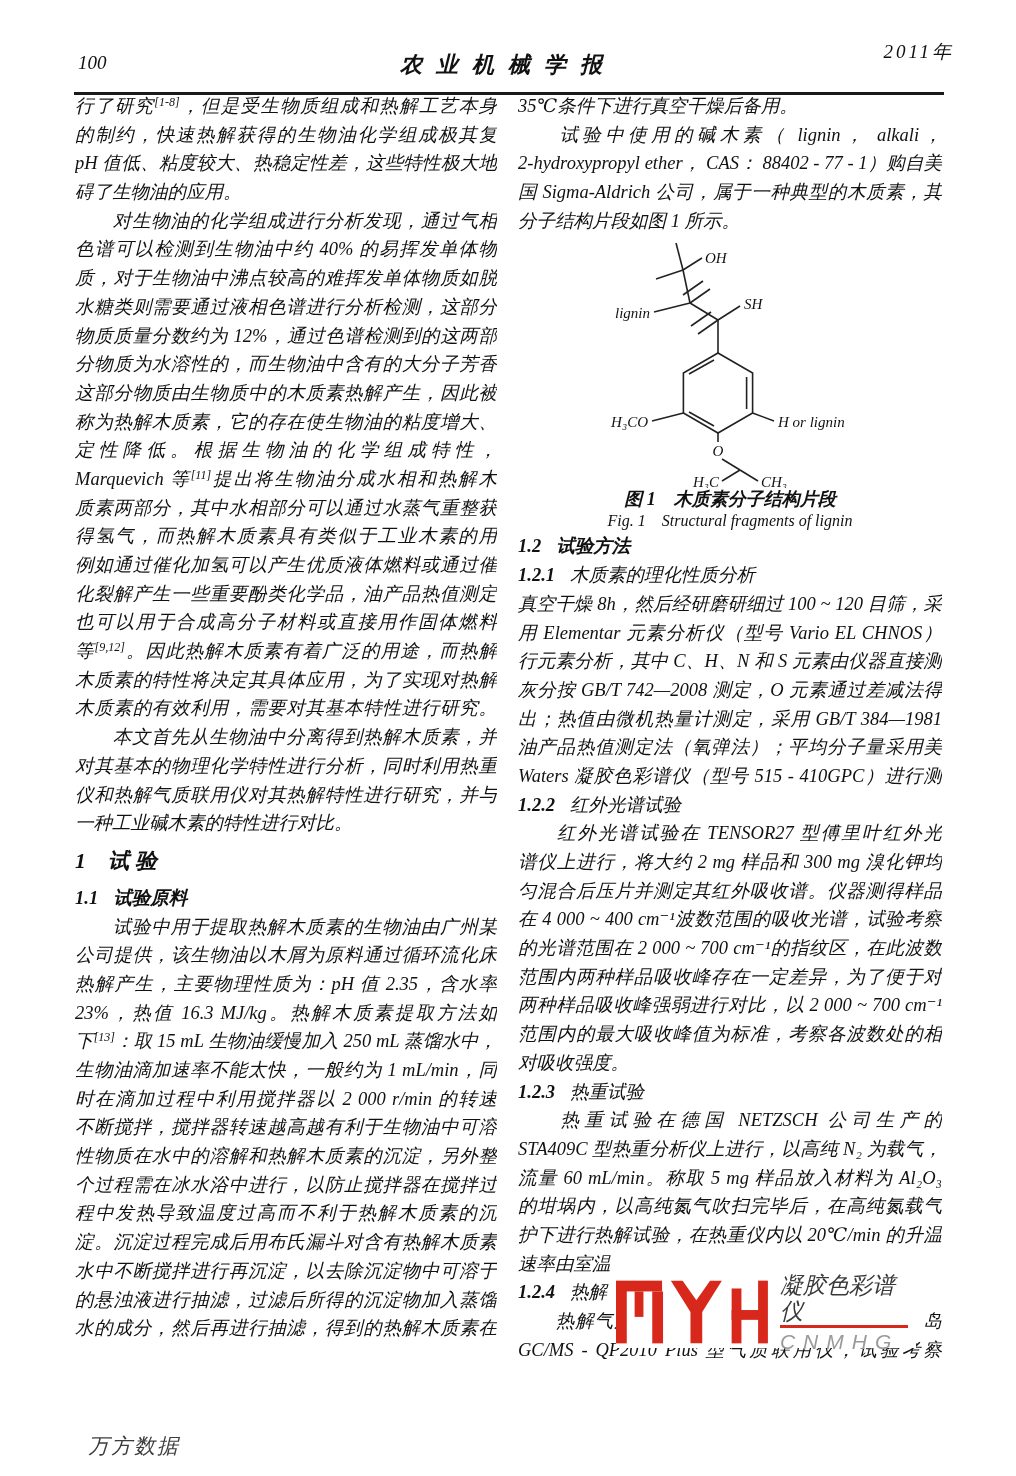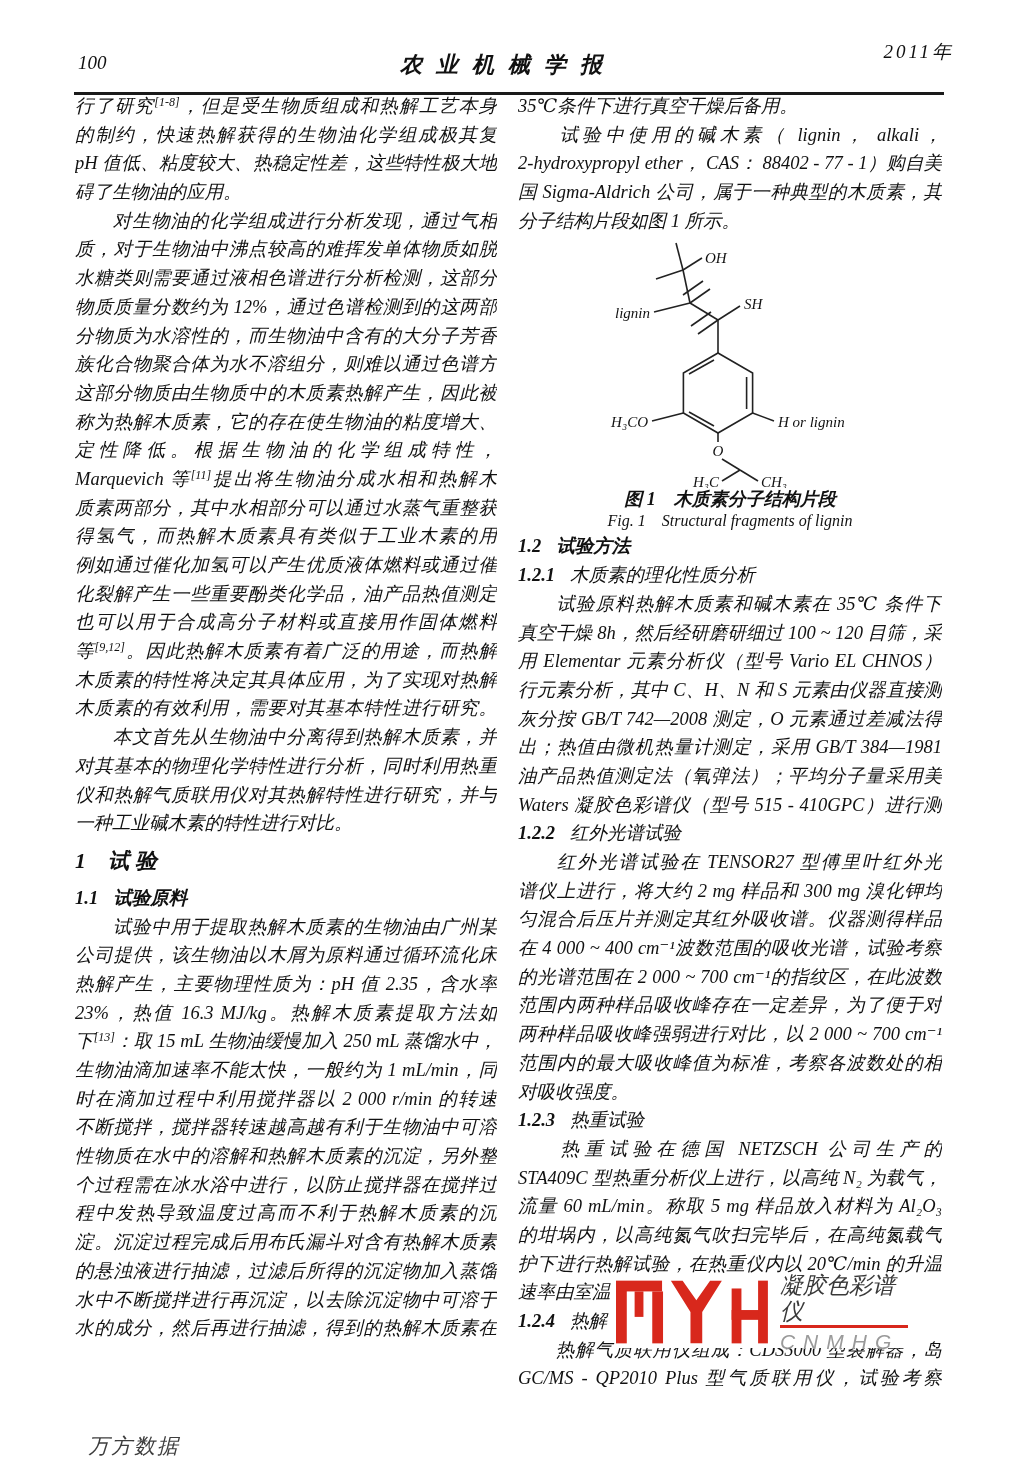--- a/index.html
+++ b/index.html
@@ -52,25 +52,25 @@
   <div class="hdr-rule"></div>
 
   <div class="col left">
     <div>
 
     <div class="line">行了研究<sup>[1-8]</sup>，但是受生物质组成和热解工艺本身</div>
         <div class="line">的制约，快速热解获得的生物油化学组成极其复杂、</div>
         <div class="line">pH 值低、粘度较大、热稳定性差，这些特性极大地阻</div>
         <div class="line noj">碍了生物油的应用。</div>
         <div class="line"><span class="ind"></span>对生物油的化学组成进行分析发现，通过气相</div>
+        <div class="line">色谱可以检测到生物油中约 40% 的易挥发单体物</div>
         <div class="line">质，对于生物油中沸点较高的难挥发单体物质如脱</div>
         <div class="line">水糖类则需要通过液相色谱进行分析检测，这部分</div>
         <div class="line">物质质量分数约为 12%，通过色谱检测到的这两部</div>
         <div class="line">分物质为水溶性的，而生物油中含有的大分子芳香</div>
-        <div class="line">族化合物聚合体为水不溶组分，则难以通过色谱方</div>
         <div class="line">这部分物质由生物质中的木质素热解产生，因此被</div>
         <div class="line">称为热解木质素，它的存在使生物油的粘度增大、稳</div>
         <div class="line">定性降低。根据生物油的化学组成特性，</div>
         <div class="line">Marquevich 等<sup>[11]</sup>提出将生物油分成水相和热解木</div>
         <div class="line">质素两部分，其中水相部分可以通过水蒸气重整获</div>
         <div class="line">得氢气，而热解木质素具有类似于工业木素的用途。</div>
         <div class="line">例如通过催化加氢可以产生优质液体燃料或通过催</div>
         <div class="line">化裂解产生一些重要酚类化学品，油产品热值测定法</div>
         <div class="line">也可以用于合成高分子材料或直接用作固体燃料</div>
         <div class="line">等<sup>[9,12]</sup>。因此热解木质素有着广泛的用途，而热解</div>
@@ -94,22 +94,22 @@
         <div class="line">热解产生，主要物理性质为：pH 值 2.35，含水率</div>
         <div class="line">23%，热值 16.3 MJ/kg。热解木质素提取方法如</div>
         <div class="line">下<sup>[13]</sup>：取 15 mL 生物油缓慢加入 250 mL 蒸馏水中，</div>
         <div class="line">生物油滴加速率不能太快，一般约为 1 mL/min，同</div>
         <div class="line">时在滴加过程中利用搅拌器以 2 000 r/min 的转速</div>
         <div class="line">不断搅拌，搅拌器转速越高越有利于生物油中可溶</div>
         <div class="line">性物质在水中的溶解和热解木质素的沉淀，另外整</div>
         <div class="line">个过程需在冰水浴中进行，以防止搅拌器在搅拌过</div>
         <div class="line">程中发热导致温度过高而不利于热解木质素的沉</div>
         <div class="line">淀。沉淀过程完成后用布氏漏斗对含有热解木质素</div>
+        <div class="line">水中不断搅拌进行再沉淀，以去除沉淀物中可溶于</div>
         <div class="line">的悬浊液进行抽滤，过滤后所得的沉淀物加入蒸馏</div>
-        <div class="line">水中不断搅拌进行再沉淀，以去除沉淀物中可溶于</div>
         <div class="line">水的成分，然后再进行抽滤，得到的热解木质素在</div>
       </div>
   </div>
 
   <div class="col right">
     <div>
 
     <div class="line noj">35℃条件下进行真空干燥后备用。</div>
         <div class="line"><span class="ind"></span>试验中使用的碱木素（ lignin， alkali，</div>
         <div class="line">2-hydroxypropyl ether， CAS： 88402 - 77 - 1）购自美</div>
@@ -159,21 +159,20 @@
     </figure>
 
     <div class="h2">
       <span class="num">1.2</span><span>试验方法</span>
     </div>
     <div class="h3">
       <span class="num">1.2.1</span><span>木质素的理化性质分析</span>
     </div>
     <div>
 
-    <div class="line"><span class="ind"></span>试验原料热解木质素和碱木素在 35℃ 条件下</div>
         <div class="line">真空干燥 8h，然后经研磨研细过 100 ~ 120 目筛，采</div>
         <div class="line">用 Elementar 元素分析仪（型号 Vario EL CHNOS）进</div>
         <div class="line">行元素分析，其中 C、H、N 和 S 元素由仪器直接测出，</div>
         <div class="line">灰分按 GB/T 742—2008 测定，O 元素通过差减法得</div>
         <div class="line">出；热值由微机热量计测定，采用 GB/T 384—1981 石</div>
         <div class="line">油产品热值测定法（氧弹法）；平均分子量采用美国</div>
         <div class="line">Waters 凝胶色彩谱仪（型号 515 - 410GPC）进行测定。</div>
       </div>
     <div class="h3">
       <span class="num">1.2.2</span><span>红外光谱试验</span>

